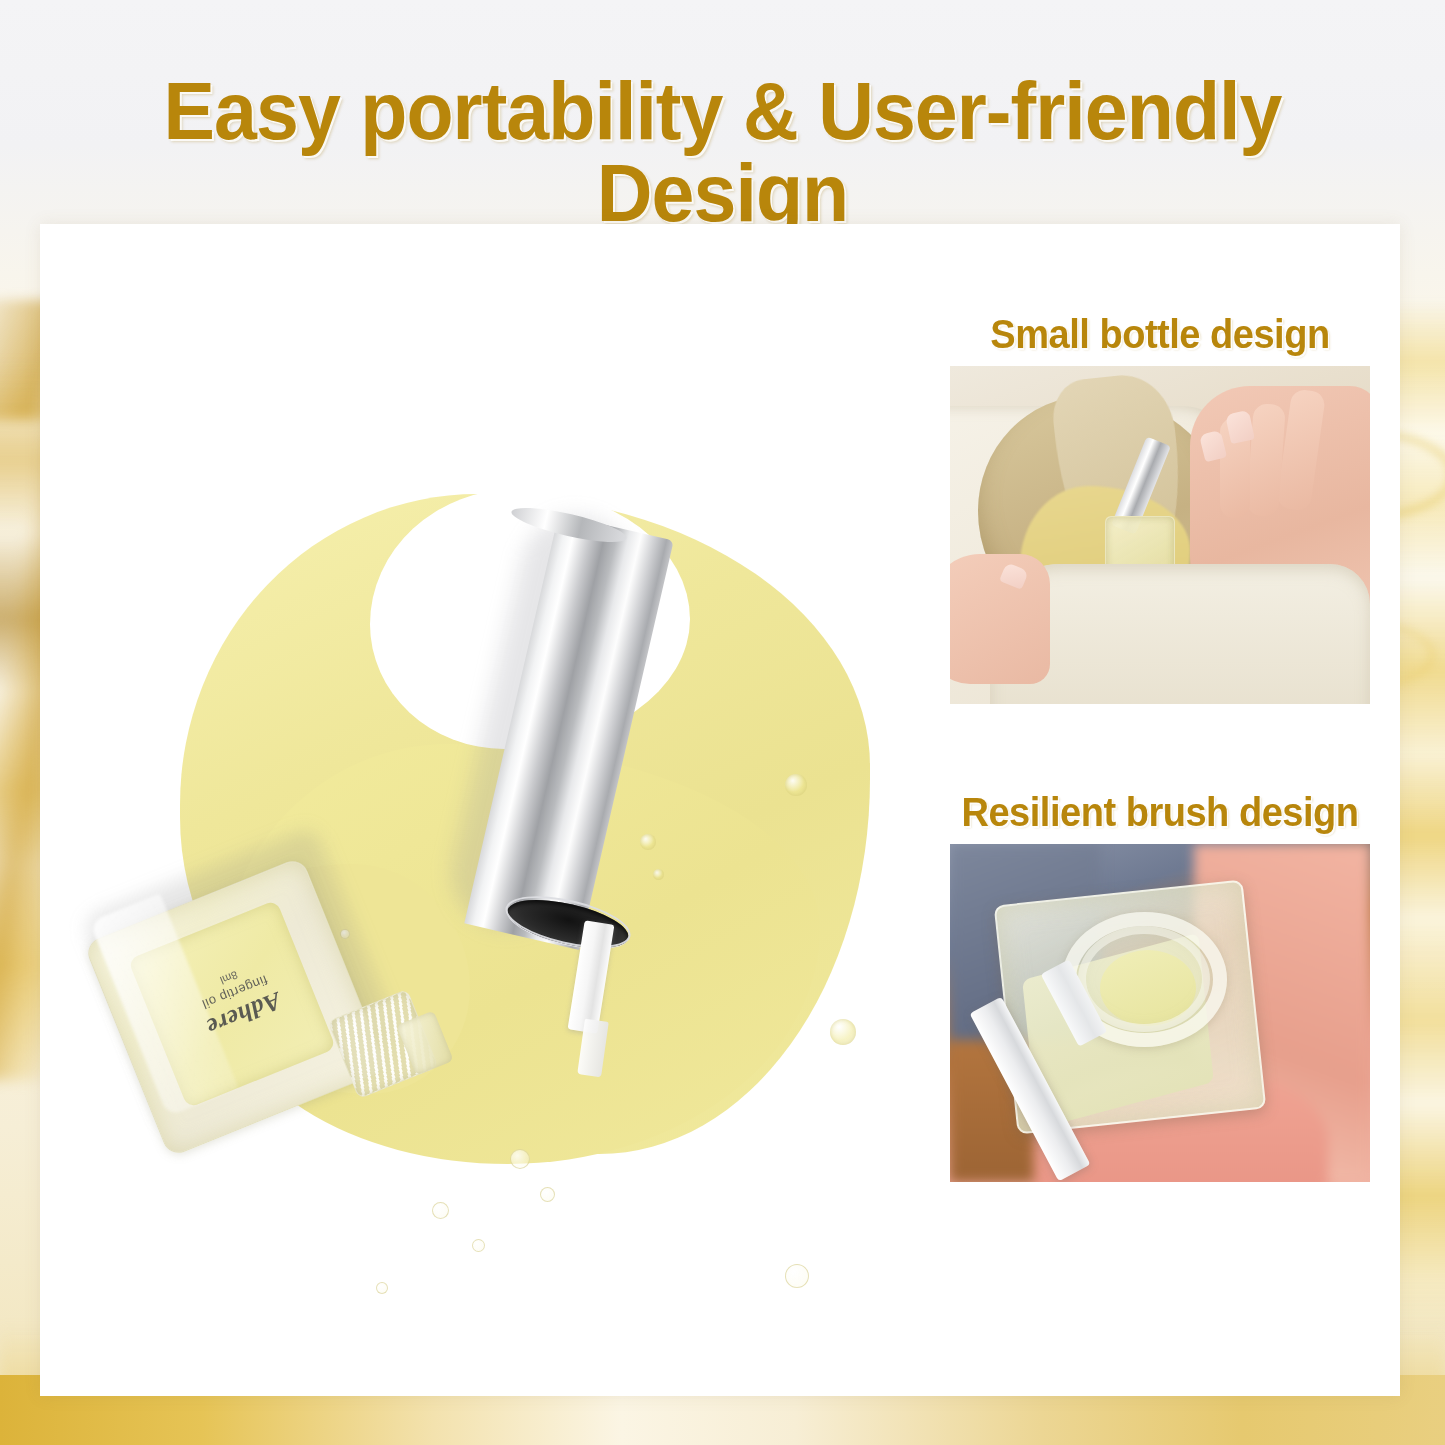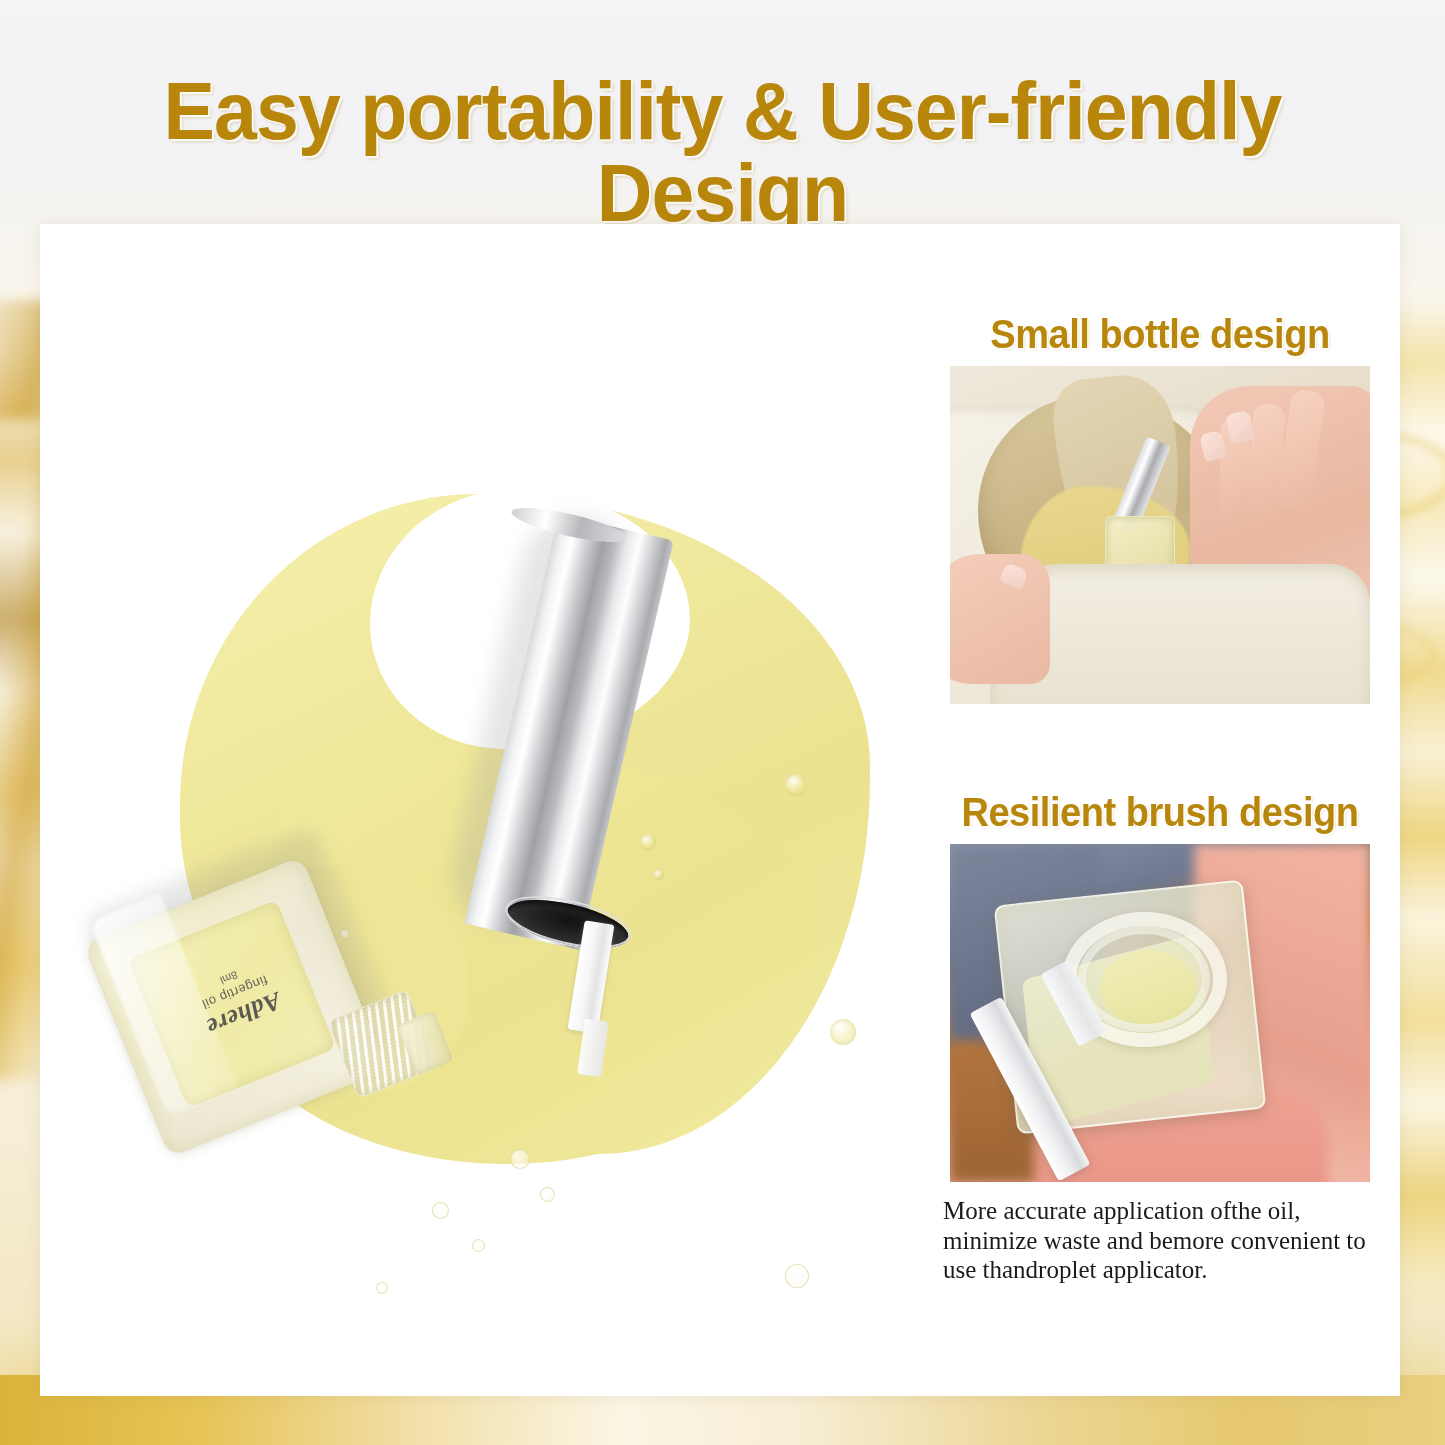--- a/index.html
+++ b/index.html
@@ -485,17 +485,16 @@
           <div class="p2-skinB"></div>
         </div>
         <div class="p2-bottle"></div>
         <div class="p2-bottle-face"></div>
         <div class="p2-oil"></div>
         <div class="p2-neck-ring"></div>
         <div class="p2-neck-ring2"></div>
         <div class="p2-brush-tip"></div>
         <div class="p2-brush"></div>
       </div>
-      <div class="feature-caption">More accurate application ofthe oil, minimize waste and bemore convenient to use thandroplet applicator.</div>
     </div>
 
   </div>
 </div>
 
 </body></html>

